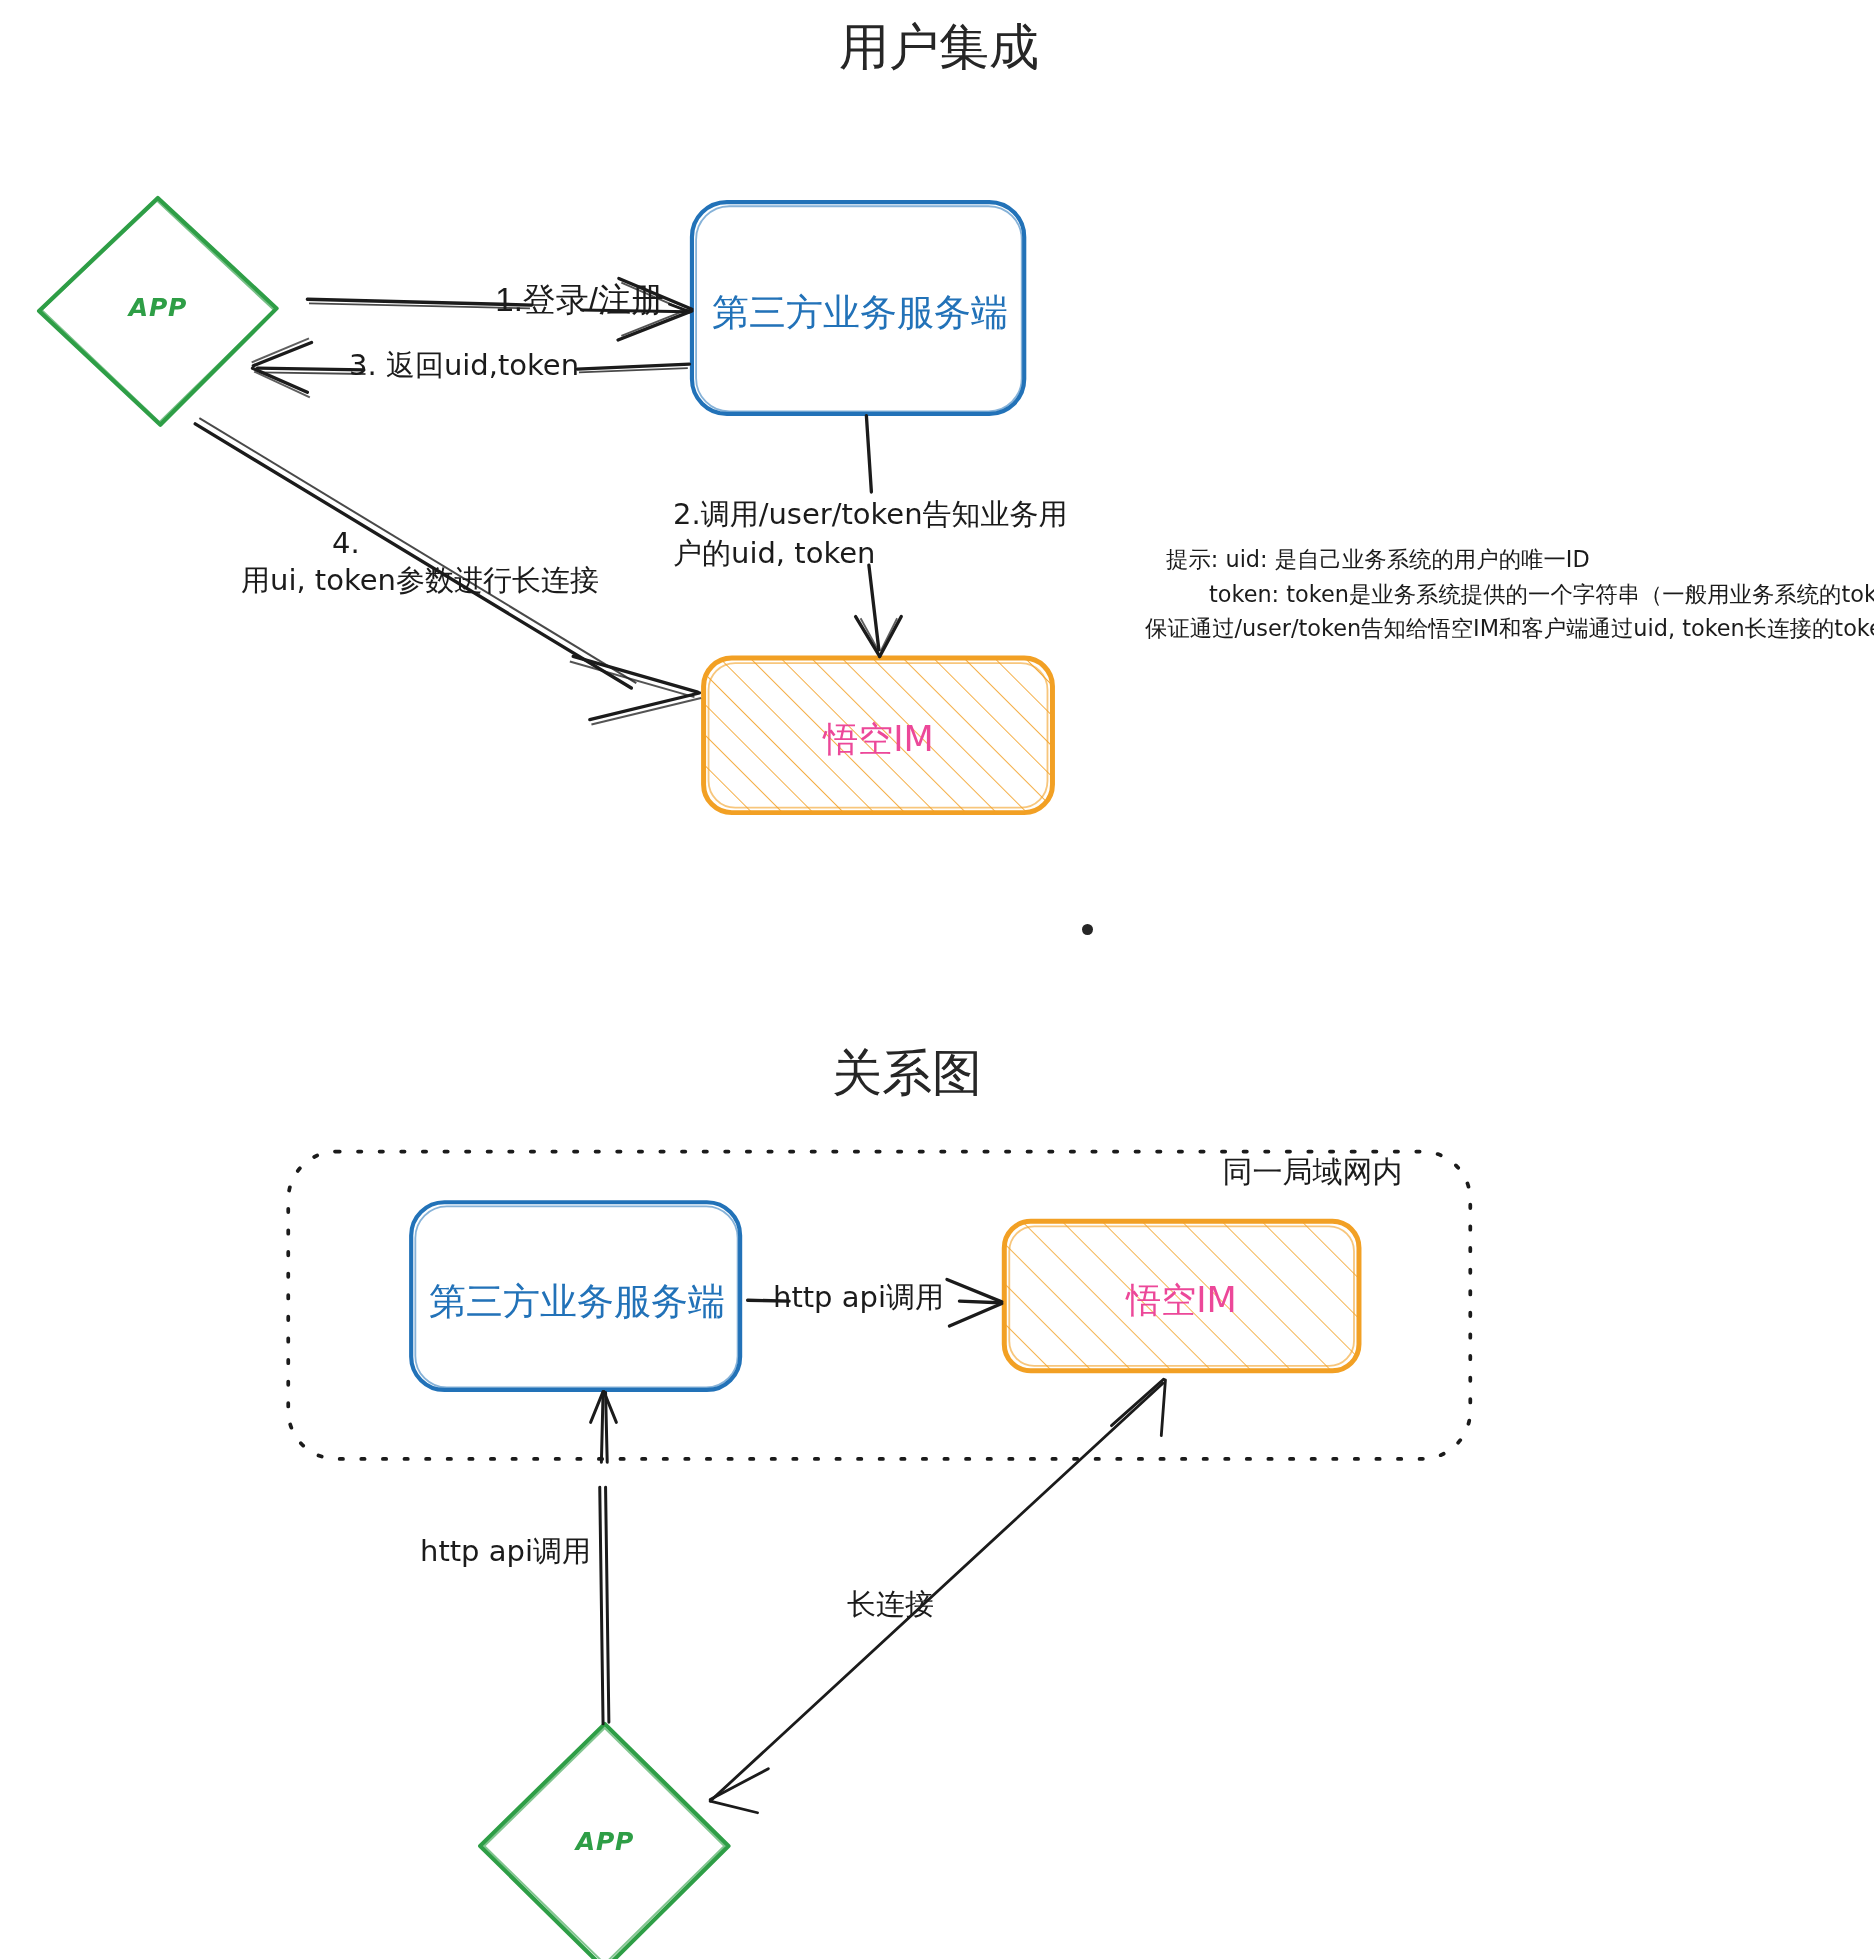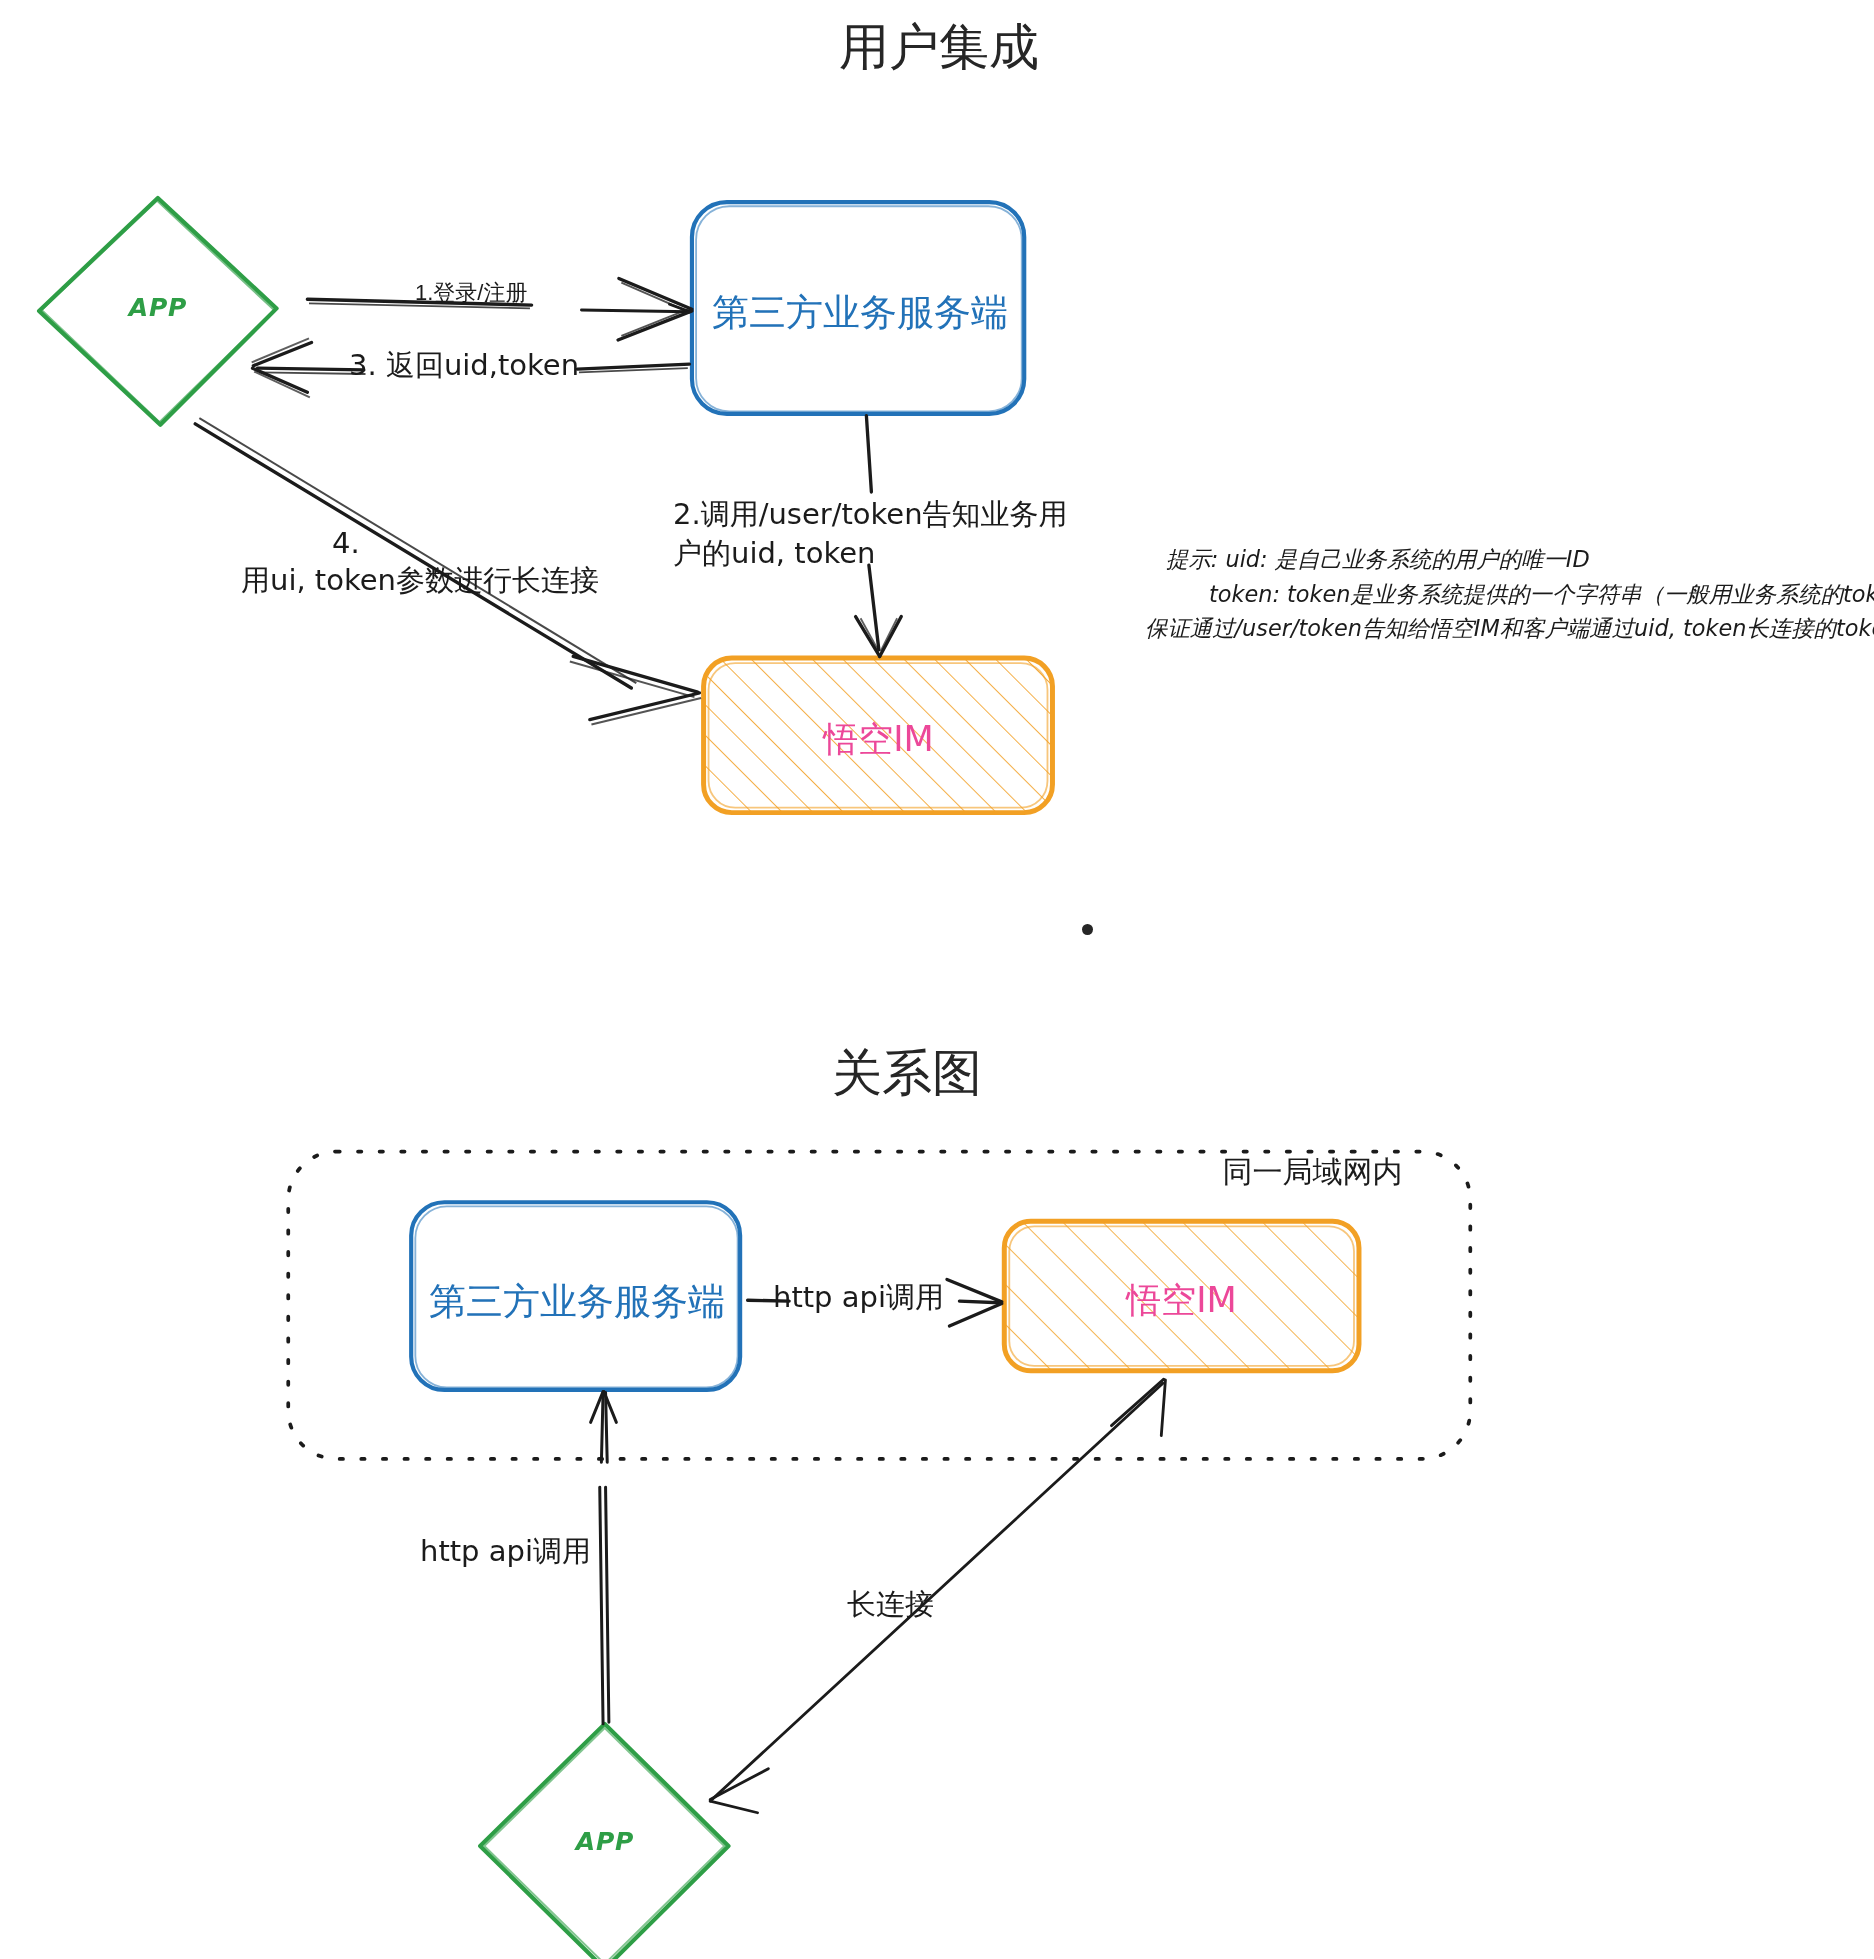--- a/index.html
+++ b/index.html
@@ -61,31 +61,30 @@
     text-align: center;
   }
   .edge-label {
     font-family: "DejaVu Sans", sans-serif;
     font-size: 29px;
     color: #1b1b1b;
     text-align: left;
   }
   .edge-label-sans {
     font-family: "Liberation Sans", sans-serif;
-    font-size: 22px;
-    color: #1b1b1b;
-    text-align: left;
+    font-size: 33px;
+    color: #1b1b1b;
+    text-align: right;
   }
   .note-text {
     font-family: "DejaVu Sans", sans-serif;
     font-size: 22.4px;
     color: #1b1b1b;
     line-height: 1.55;
     text-align: left;
-    font-style: italic;
   }
   .zone-label {
     font-family: Liberation Mono, monospace;
     font-size: 30px;
     color: #1b1b1b;
     text-align: center;
   }
   .dot {
     position: absolute;
     width: 10.8px;

